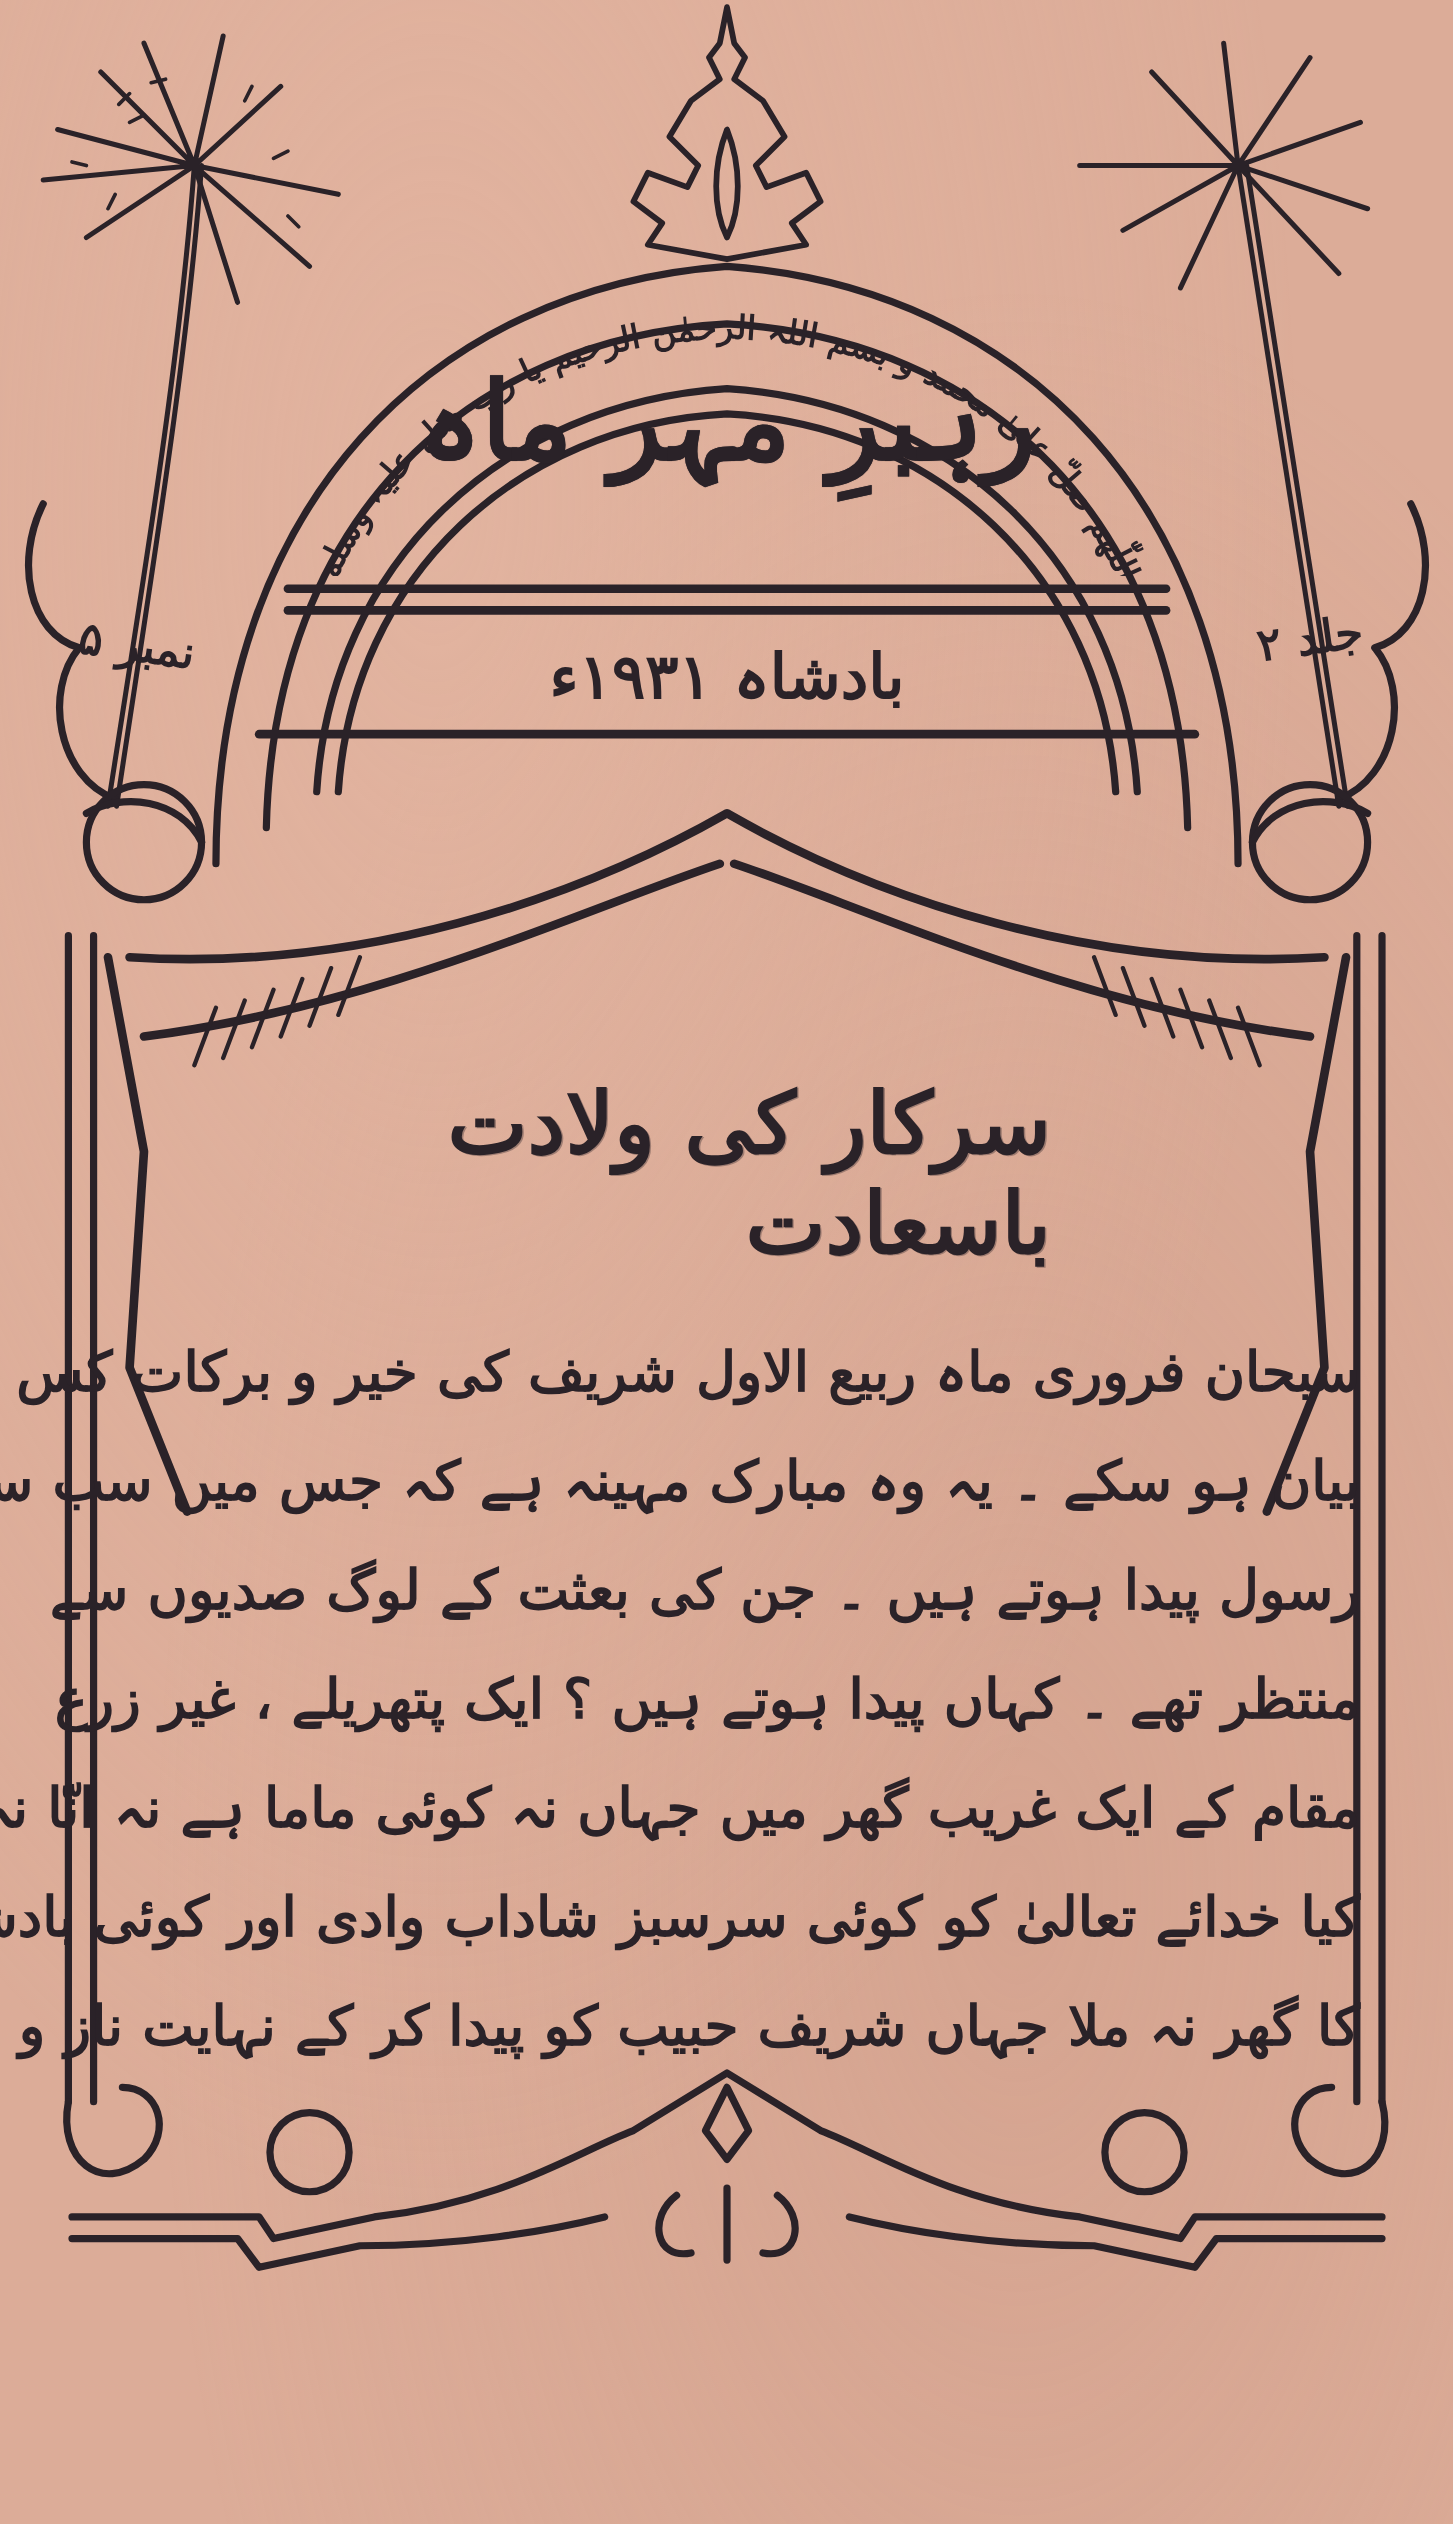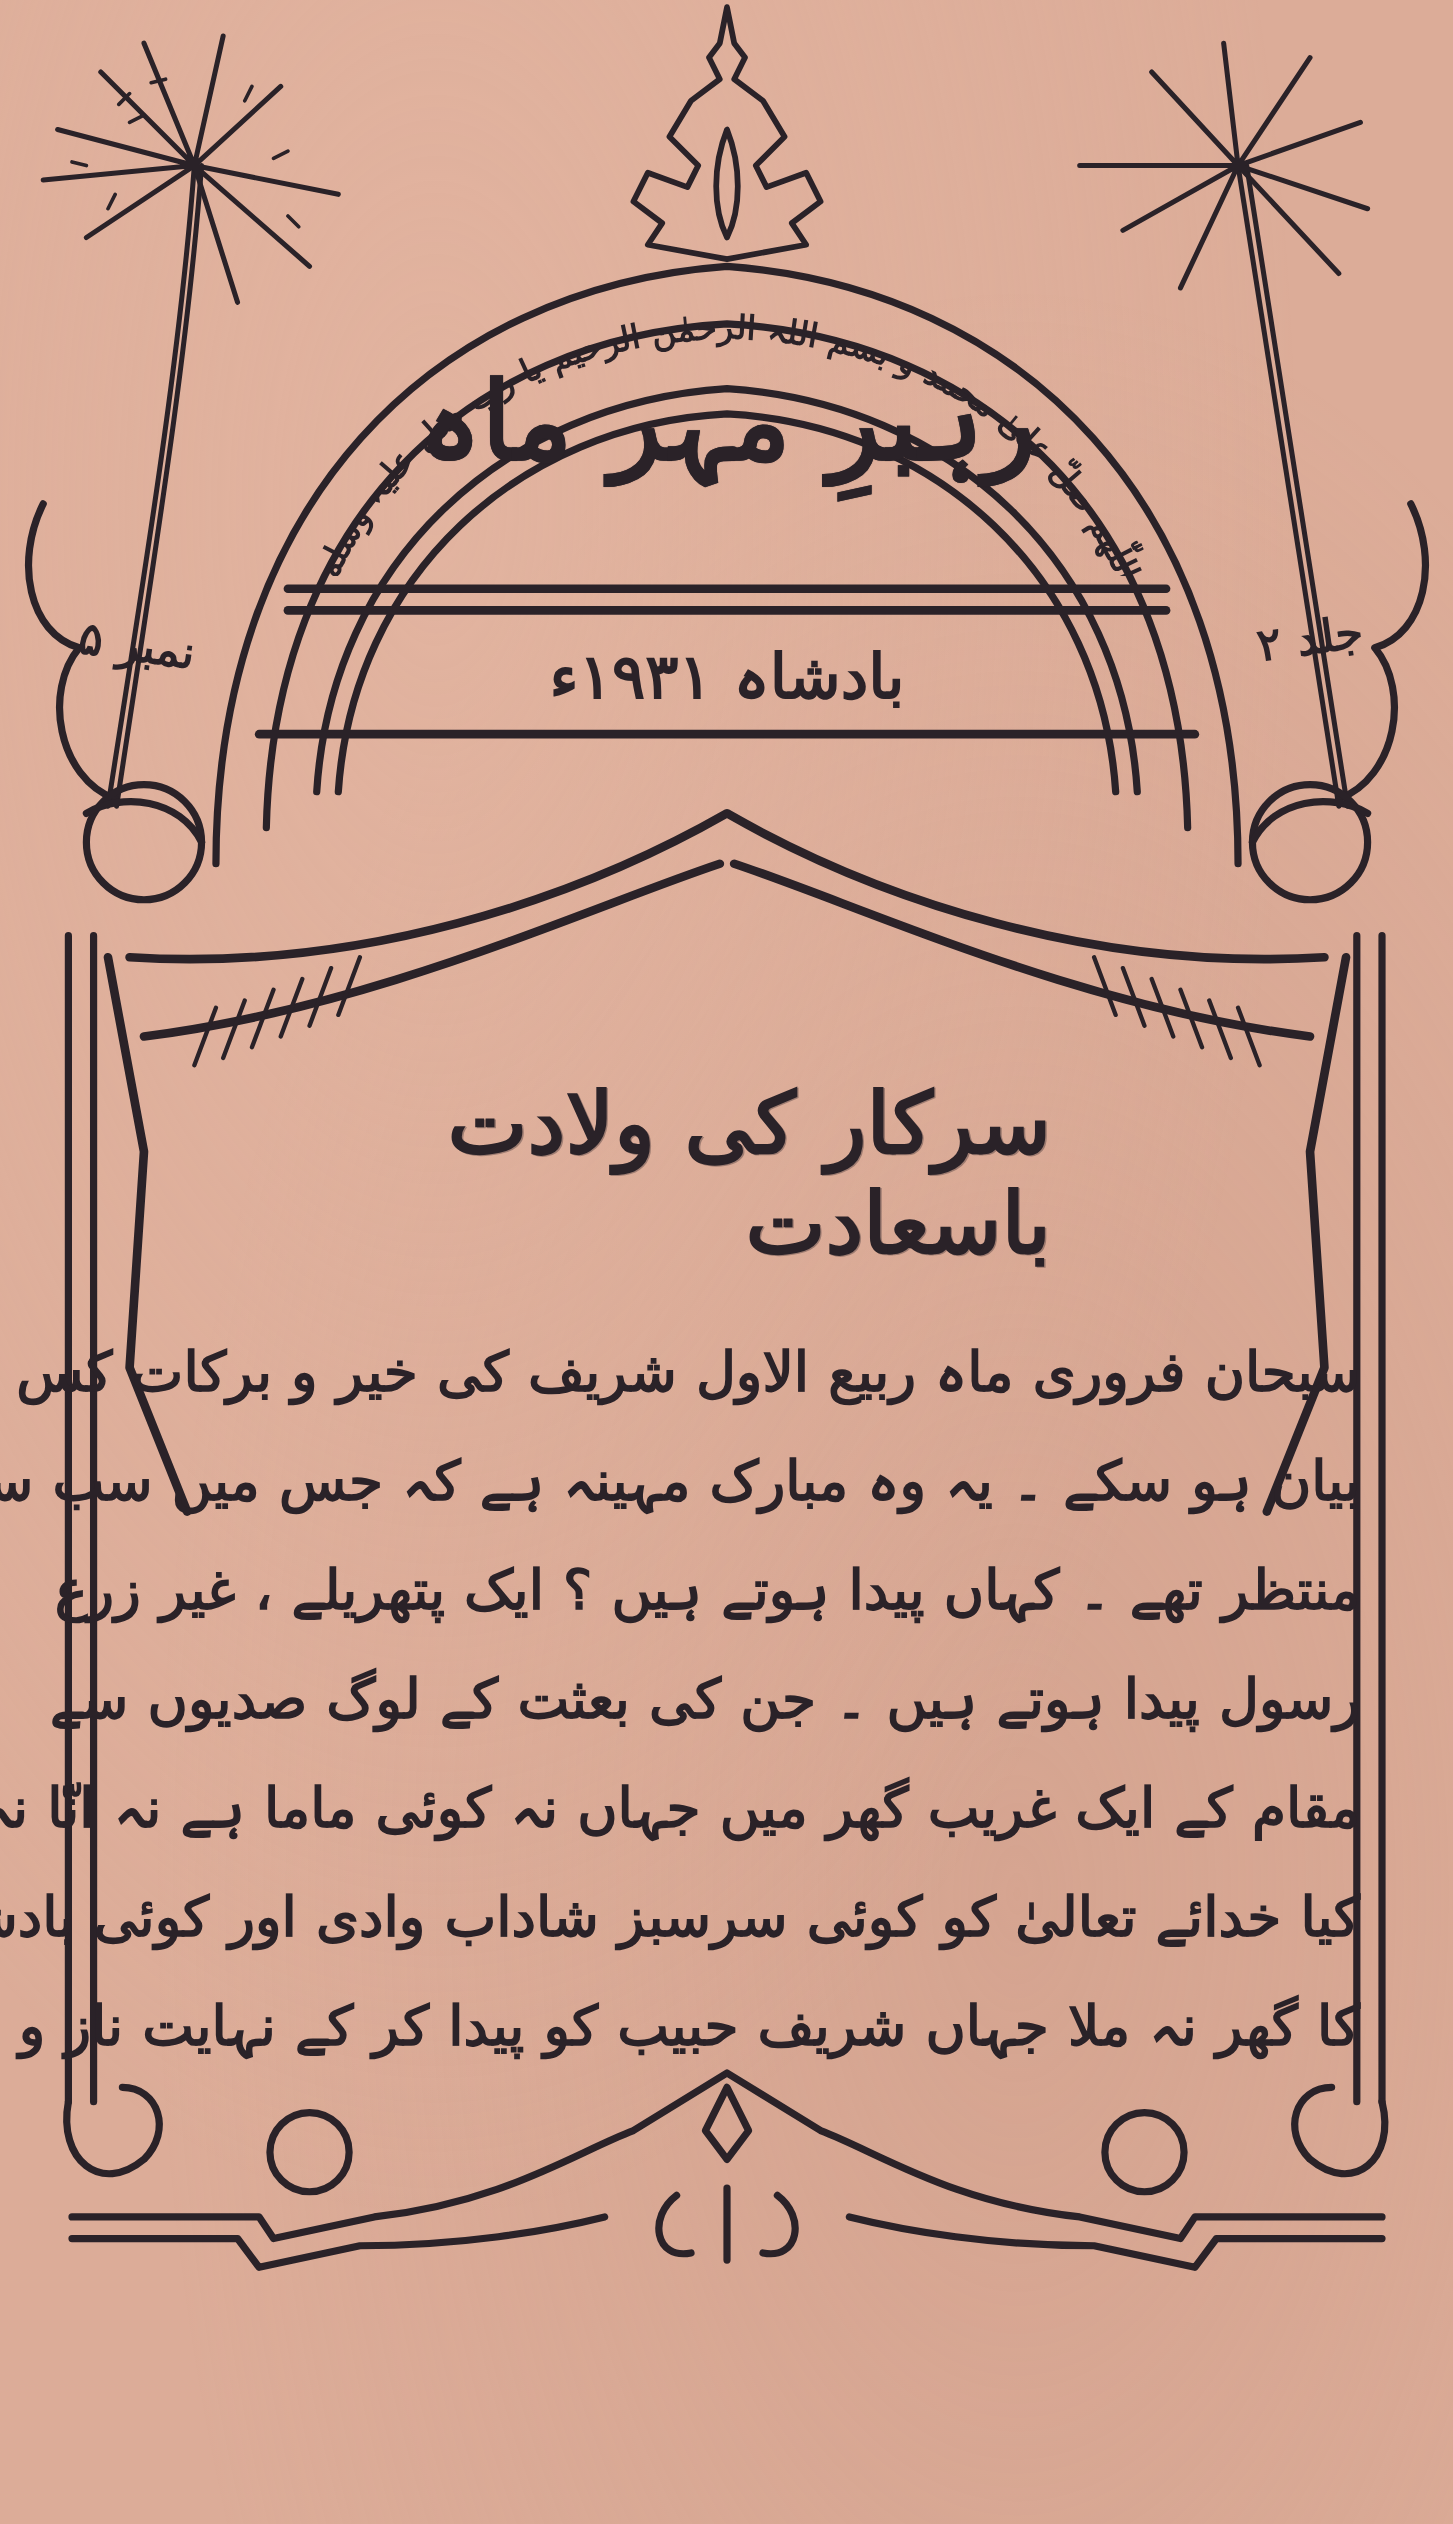--- a/index.html
+++ b/index.html
@@ -141,20 +141,20 @@
   <div class="masthead">رہبرِ مہر ماہ</div>
   <div class="date-line">بادشاہ ۱۹۳۱ء</div>
   <div class="side-label side-right">جلد ۲</div>
   <div class="side-label side-left">نمبر ۵</div>
 
   <div class="article-title">سرکار کی ولادت باسعادت</div>
 
   <div class="body-text">
     <div class="body-line">سبحان فروری ماہ ربیع الاول شریف کی خیر و برکات کس سے</div>
     <div class="body-line">بیان ہو سکے ۔ یہ وہ مبارک مہینہ ہے کہ جس میں سب سے بڑے</div>
+    <div class="body-line">رسول پیدا ہوتے ہیں ۔ جن کی بعثت کے لوگ صدیوں سے</div>
     <div class="body-line">منتظر تھے ۔ کہاں پیدا ہوتے ہیں ؟ ایک پتھریلے ، غیر زرع</div>
-    <div class="body-line">رسول پیدا ہوتے ہیں ۔ جن کی بعثت کے لوگ صدیوں سے</div>
     <div class="body-line">مقام کے ایک غریب گھر میں جہاں نہ کوئی ماما ہے نہ انّا نہ دائی</div>
     <div class="body-line">کیا خدائے تعالیٰ کو کوئی سرسبز شاداب وادی اور کوئی بادشاہ</div>
     <div class="body-line">کا گھر نہ ملا جہاں شریف حبیب کو پیدا کر کے نہایت ناز و نعم</div>
   </div>
 </div>
 
 
 </body></html>

